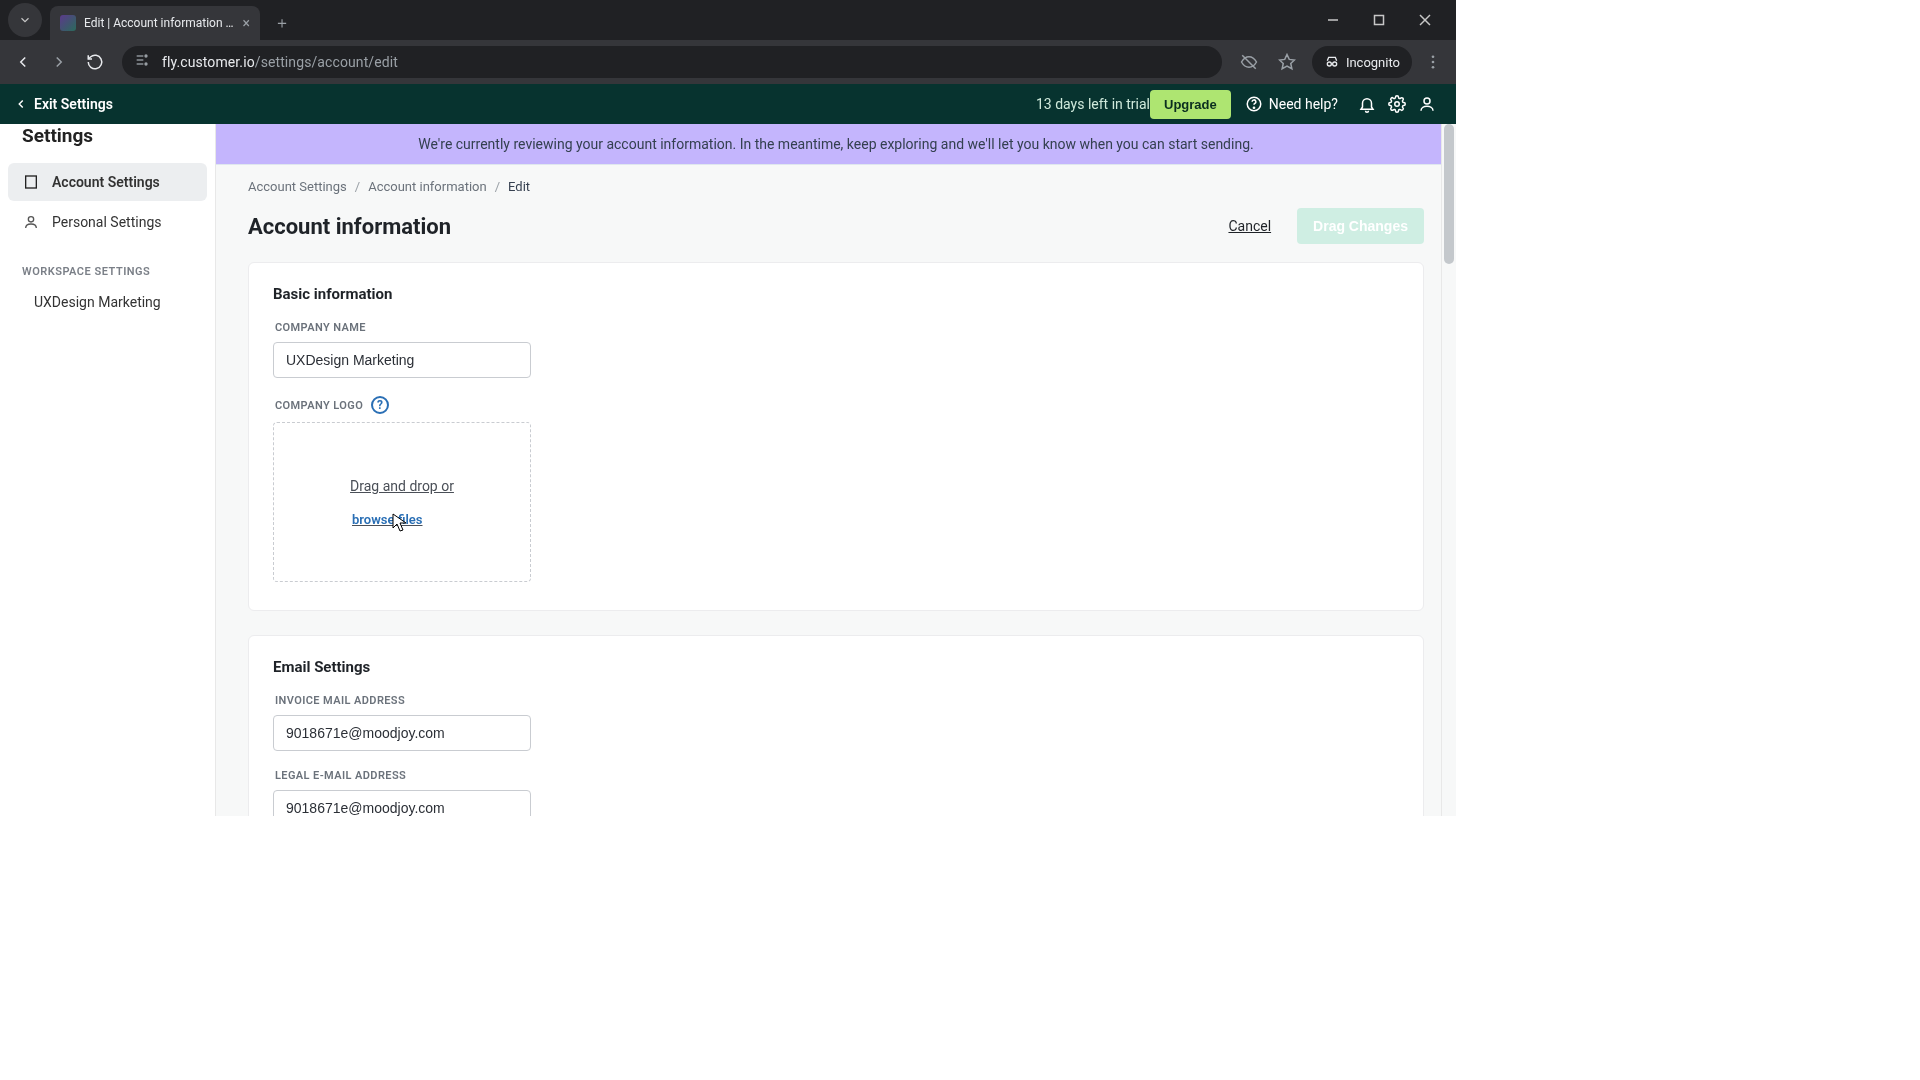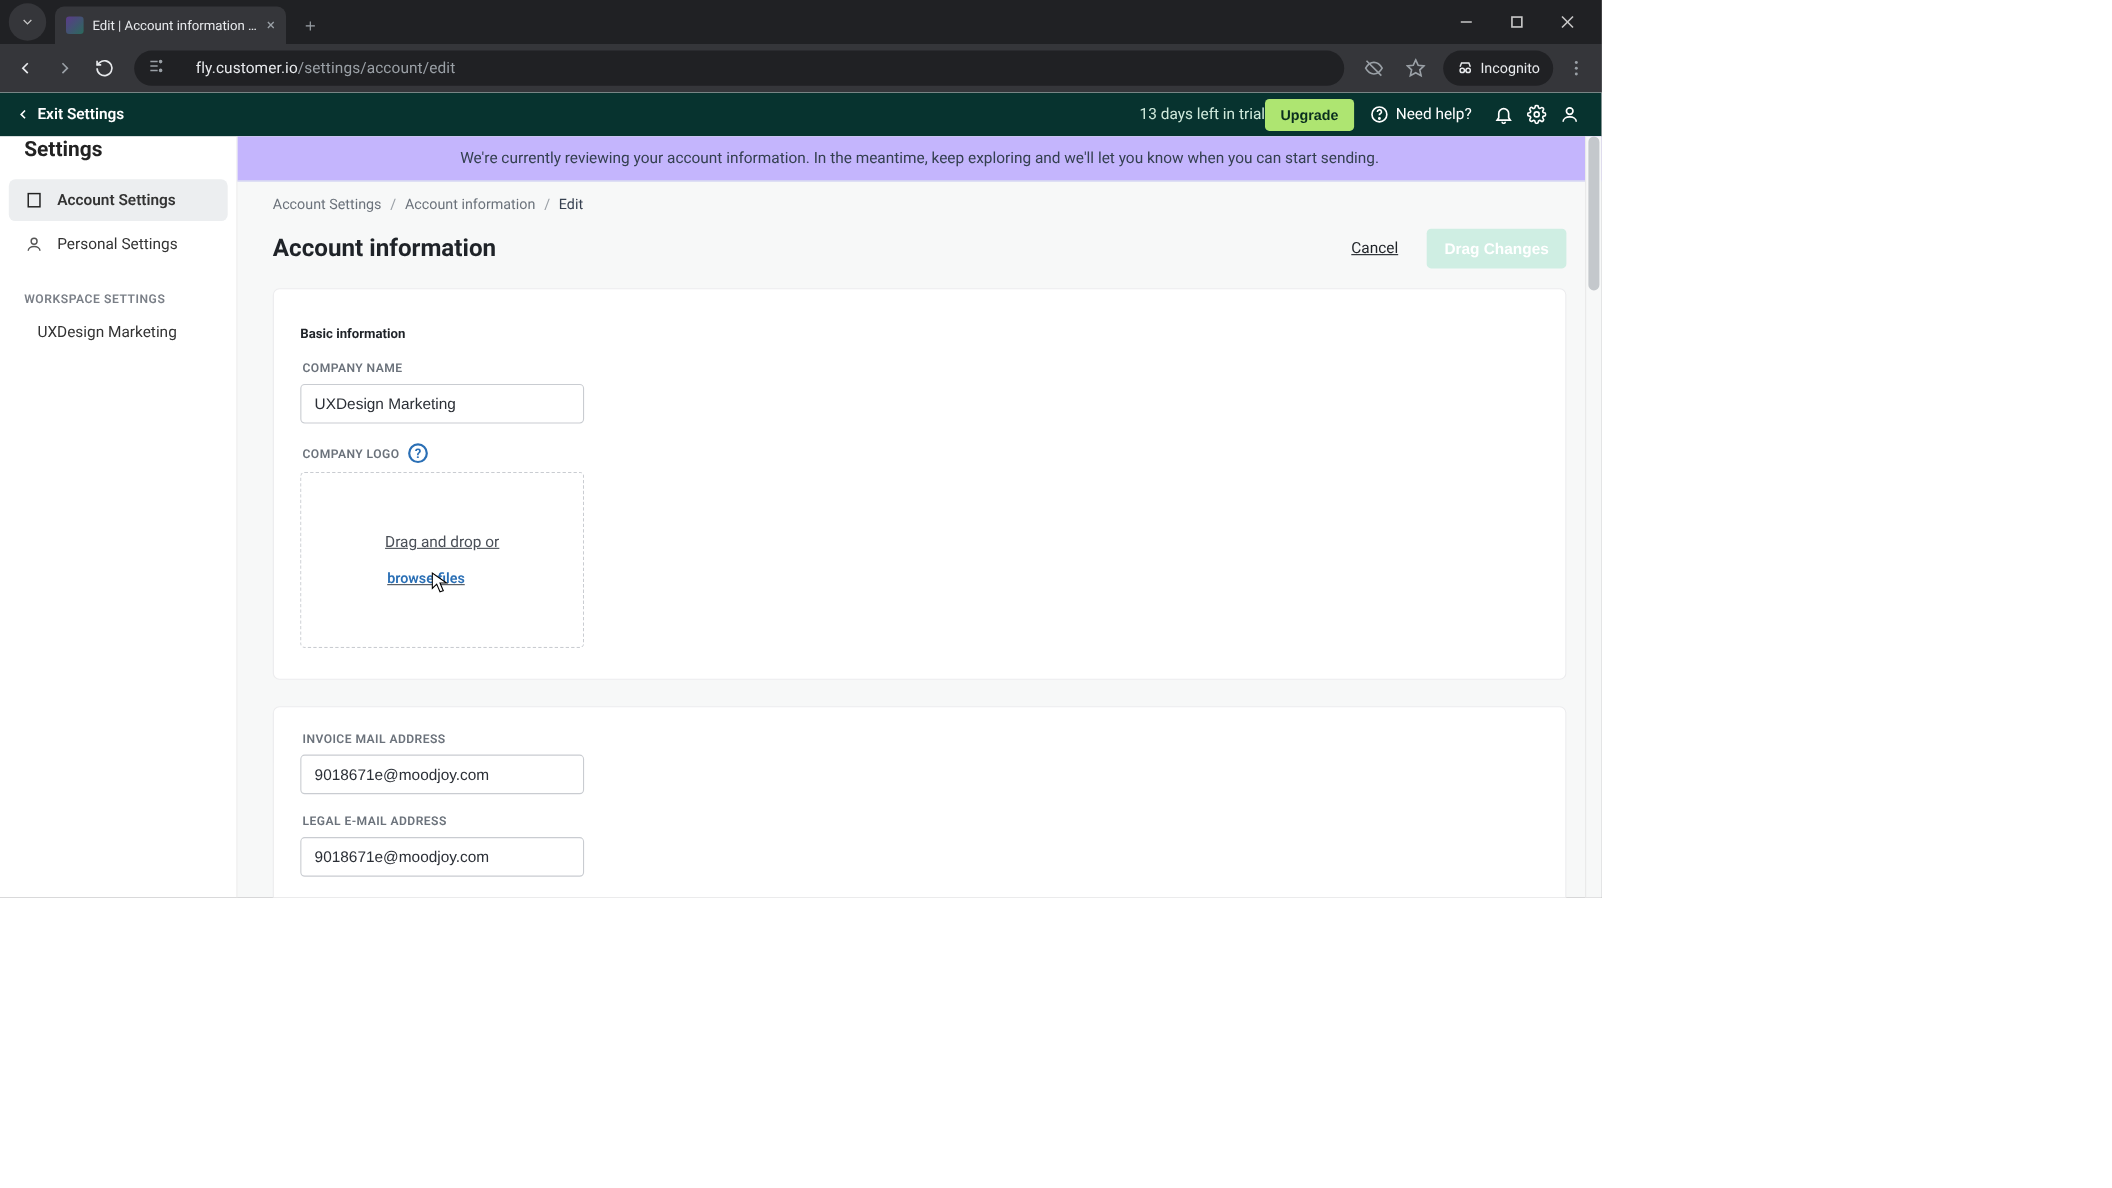--- a/index.html
+++ b/index.html
@@ -14,21 +14,21 @@
   .tab .fav { width:16px;height:16px; border-radius:3px; background: linear-gradient(135deg,#5b3a8a,#2a6b5b); flex:0 0 auto;}
   .tab .title { color:#e8eaed; font-size:12px; white-space:nowrap; overflow:hidden; text-overflow:ellipsis; flex:1;}
   .tab .close { color:#9aa0a6; font-size:14px; line-height:1; cursor:pointer; }
   .newtab { width:28px; height:28px; display:flex; align-items:center; justify-content:center; color:#9aa0a6; margin-left:8px; margin-bottom:3px; border-radius:50%; }
   .winctrl { margin-left:auto; display:flex; height: 40px; }
   .winctrl div { width:46px; display:flex; align-items:center; justify-content:center; color:#c7c7c7;}
   .addrbar { height: 44px; background:#35363a; display:flex; align-items:center; padding:0 6px; gap:2px;}
   .addrbar .navbtn { width:34px;height:34px;display:flex;align-items:center;justify-content:center;border-radius:50%; }
   .addrbar .navbtn svg{stroke:#9aa0a6;}
   .addrbar .navbtn.enabled svg{stroke:#e8eaed;}
-  .omnibox { flex:1; margin:0 8px; height:32px; background:#202124; border-radius:16px; display:flex; align-items:center; padding:0 12px; gap:28px;}
+  .omnibox { flex:1; margin:0 8px; height:32px; background:#202124; border-radius:16px; display:flex; align-items:center; padding:0 12px; gap:12px;}
   .omnibox .siteinfo{color:#9aa0a6;}
   .omnibox .url{color:#e8eaed; font-size:14px; letter-spacing:.1px;}
   .omnibox .url .path{color:#9aa0a6;}
   .right-icons{display:flex;align-items:center;gap:4px;}
   .right-icons .iconbtn{width:34px;height:34px;display:flex;align-items:center;justify-content:center;border-radius:50%;}
   .incog{display:flex;align-items:center;gap:6px;background:#202124;border-radius:16px;height:32px;padding:0 12px;color:#e8eaed;font-size:13px;margin-left:4px;}
 
   
   .app { flex:1; display:flex; flex-direction:column; background:#fff; overflow:hidden;}
   .topbar { height:40px; background:#07332f; color:#fff; display:flex; align-items:center; padding:0 14px; font-size:14px;}
@@ -60,21 +60,21 @@
   .crumbs .sep{color:#9aa0a6;}
   .crumbs .current{color:#374151;}
 
   .page-head{display:flex;align-items:center;padding:14px 32px 18px; gap:16px;}
   .page-head h2{font-size:22px;font-weight:700;color:#1f2328;}
   .page-head .sp{flex:1;}
   .page-head .cancel{color:#1f2328;text-decoration:underline;cursor:pointer;font-size:14px;margin-right:10px;}
   .page-head .save{background:#cfeee3;color:#ffffff;border:none;border-radius:4px;padding:10px 16px;font-size:14px;font-weight:600;cursor:not-allowed;}
 
   .card{background:#fff;border:1px solid #ececee;border-radius:6px;margin:0 32px 24px;padding:22px 24px 28px;}
-  .card h3{font-size:12px;font-weight:700;color:#1f2328;margin-bottom:18px;margin-top:11px;}
+  .card h3{font-size:15px;font-weight:700;color:#1f2328;margin-bottom:18px;}
   .flabel{font-size:11px;letter-spacing:.4px;color:#6b727b;font-weight:600;margin:0 0 8px 2px;display:flex;align-items:center;gap:8px;}
   .tinput{width:258px;height:36px;border:1px solid #c9ccd1;border-radius:4px;padding:0 12px;font-size:14px;color:#2b2f36;background:#fff;}
   .field{margin-bottom:18px;}
   .help{width:18px;height:18px;border:2px solid #2a6fb5;border-radius:50%;display:inline-flex;align-items:center;justify-content:center;color:#2a6fb5;font-size:12px;font-weight:700;cursor:pointer;}
   .dropzone{width:258px;height:160px;border:1px dashed #c9ccd1;border-radius:4px;display:flex;flex-direction:column;align-items:center;justify-content:center;color:#4a4f57;font-size:14px;cursor:pointer;text-decoration:underline;}
   .dropzone .browse{color:#2a6fb5;font-size:13px;font-weight:600;margin-top:18px;}
 
   .cursor{position:absolute; left:394px; top:390px; pointer-events:none;}
 </style>
 </head>
@@ -281,20 +281,21 @@
               <span>Drag and drop or</span>
               <span class="browse" style="align-self:flex-start; margin-left:78px;">browse files</span>
               <svg class="cursor" width="16" height="20" viewBox="0 0 16 20" style="position:absolute; left:118px; top:90px;">
                   <path d="M1 1 L1 15 L5 11 L8 18 L11 17 L8 10 L14 10 Z" fill="#fff" stroke="#000" stroke-width="1"></path>
                 </svg>
             </div>
           </div>
         </div>
 
         <div class="card" style="margin-bottom:0;">
+          <h3>Email Settings</h3>
 
           <div class="field">
             <div class="flabel">INVOICE MAIL ADDRESS</div>
             <input class="tinput" type="text" value="9018671e@moodjoy.com" style="">
           </div>
           <div class="field">
             <div class="flabel">LEGAL E-MAIL ADDRESS</div>
             <input class="tinput" type="text" value="9018671e@moodjoy.com" style="">
           </div>
 

